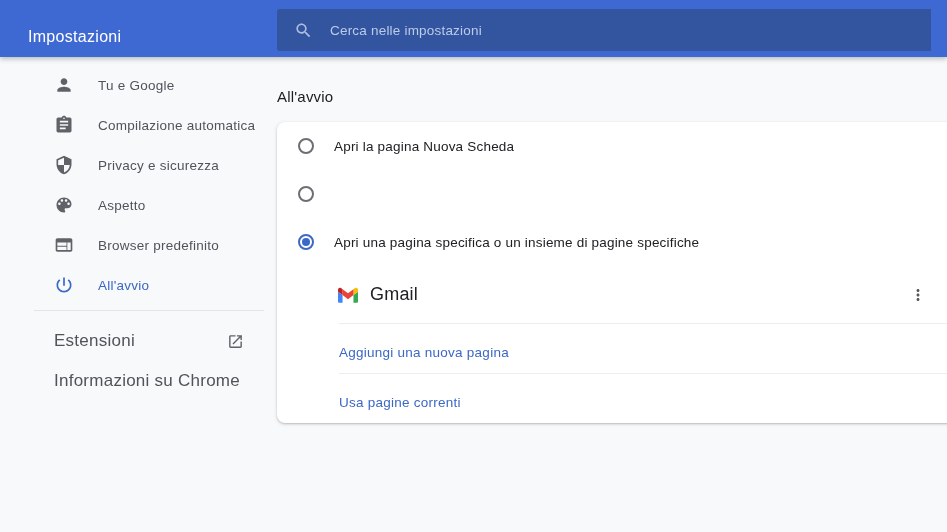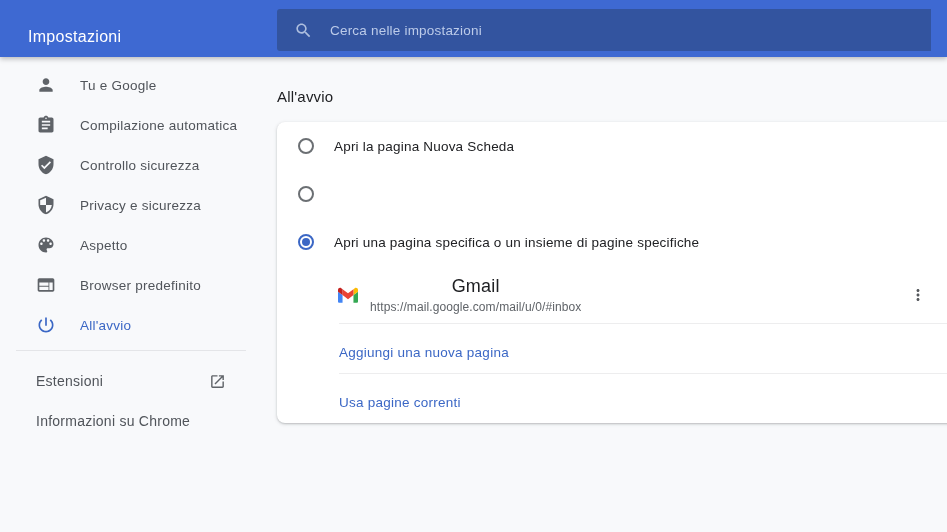--- a/index.html
+++ b/index.html
@@ -32,21 +32,21 @@
   }
   .search-box svg { margin-left: 17px; flex: none; }
   .search-input {
     flex: 1; height: 100%; border: none; outline: none; background: transparent;
     margin-left: 17px; font-family: "Liberation Sans", sans-serif;
     font-size: 13.5px; color: #ffffff; letter-spacing: .2px;
   }
   .search-input::placeholder { color: #bccbe9; opacity: 1; }
 
   
-  .sidebar { position: absolute; left: 0; top: 57px; width: 246px; bottom: 0; padding-left: 16px; }
+  .sidebar { position: absolute; left: 18px; top: 57px; width: 246px; bottom: 0; padding-left: 16px; }
   .nav { padding-top: 8px; }
   .nav-item {
     height: 40px; display: flex; align-items: center;
     padding-left: 20px; cursor: pointer;
     color: var(--sidebar-text, #50545a);
     font-size: 13.5px; letter-spacing: .25px;
   }
   .nav-item .icn { width: 20px; height: 20px; flex: none; fill: var(--icon-gray, #5f6368); }
   .nav-item .lbl { margin-left: 24px; }
   .nav-item.selected { color: var(--accent, #3b67c5); font-weight: 500; }
@@ -55,21 +55,21 @@
   .advanced-row {
     margin-top: 7px; height: 40px; display: flex; align-items: center;
     justify-content: space-between; padding: 0 20px; cursor: pointer;
     color: var(--sidebar-text, #50545a); font-size: 13.5px; letter-spacing: .25px;
   }
   .advanced-row .caret { fill: var(--icon-gray, #5f6368); }
   .sidebar-divider { height: 1px; background: var(--divider, #e4e5e8); margin-top: 5px; }
   .footer-item {
     height: 40px; display: flex; align-items: center; justify-content: space-between;
     padding: 0 20px; cursor: pointer;
-    color: var(--sidebar-text, #50545a); font-size: 14px; letter-spacing: .25px;
+    color: var(--sidebar-text, #50545a); font-size: 17px; letter-spacing: .25px;
   }
   .footer-nav { padding-top: 10px; }
   .footer-item .ext { fill: var(--icon-gray, #5f6368); }
 
   
   .section-title {
     position: absolute; left: 277px; top: 88px;
     font-size: 15px; color: var(--text-primary, #202124); letter-spacing: .2px;
   }
   .card {
@@ -142,26 +142,20 @@
         <span class="lbl">Tu e Google</span>
       </div>
 
       <div class="nav-item">
         <svg class="icn" viewBox="0 0 24 24">
           <path d="M19 3h-4.18C14.4 1.84 13.3 1 12 1c-1.3 0-2.4.84-2.82 2H5c-1.1 0-2 .9-2 2v14c0 1.1.9 2 2 2h14c1.1 0 2-.9 2-2V5c0-1.1-.9-2-2-2zm-7 0c.55 0 1 .45 1 1s-.45 1-1 1-1-.45-1-1 .45-1 1-1zm2 14H7v-2h7v2zm3-4H7v-2h10v2zm0-4H7V7h10v2z"></path>
         </svg>
         <span class="lbl">Compilazione automatica</span>
       </div>
 
-      <div class="nav-item">
-        <svg class="icn" viewBox="0 0 24 24">
-          <path d="M12 1L3 5v6c0 5.55 3.84 10.74 9 12 5.16-1.26 9-6.45 9-12V5l-9-4zm-2 16l-4-4 1.41-1.41L10 14.17l6.59-6.59L18 9l-8 8z"></path>
-        </svg>
-        <span class="lbl">Controllo sicurezza</span>
-      </div>
 
       <div class="nav-item">
         <svg class="icn" viewBox="0 0 24 24">
           <path d="M12 1L3 5v6c0 5.55 3.84 10.74 9 12 5.16-1.26 9-6.45 9-12V5l-9-4zm0 10.99h7c-.53 4.12-3.28 7.79-7 8.94V12H5V6.3l7-3.11v8.8z"></path>
         </svg>
         <span class="lbl">Privacy e sicurezza</span>
       </div>
 
       <div class="nav-item">
         <svg class="icn" viewBox="0 0 24 24">
@@ -223,21 +217,20 @@
     <div class="site-row">
       <svg class="site-favicon" width="20" height="16" viewBox="0 49 512 400">
         <path fill="#4285f4" d="M34.91 448.818h81.454V251L0 163.727V413.91c0 19.287 15.622 34.909 34.91 34.909z"></path>
         <path fill="#34a853" d="M395.636 448.818h81.455c19.287 0 34.909-15.622 34.909-34.909V163.727L395.636 251z"></path>
         <path fill="#fbbc04" d="M395.636 99.727V251L512 163.727v-46.545c0-43.142-49.25-67.782-83.782-41.891z"></path>
         <path fill="#ea4335" d="M116.364 251V99.727L256 204.455 395.636 99.727V251L256 355.727z"></path>
         <path fill="#c5221f" d="M0 117.182v46.545L116.364 251V99.727L83.782 75.291C49.25 49.4 0 74.04 0 117.182z"></path>
       </svg>
       <div class="site-text">
         <div class="site-title">Gmail</div>
-        <div class="site-url">https://mail.google.com/mail/u/0/#inbox</div>
       </div>
       <button class="more-btn">
         <svg width="18" height="18" viewBox="0 0 24 24">
           <path d="M12 8c1.1 0 2-.9 2-2s-.9-2-2-2-2 .9-2 2 .9 2 2 2zm0 2c-1.1 0-2 .9-2 2s.9 2 2 2 2-.9 2-2-.9-2-2-2zm0 6c-1.1 0-2 .9-2 2s.9 2 2 2 2-.9 2-2-.9-2-2-2z"></path>
         </svg>
       </button>
     </div>
 
     <div class="card-divider"></div>
 

